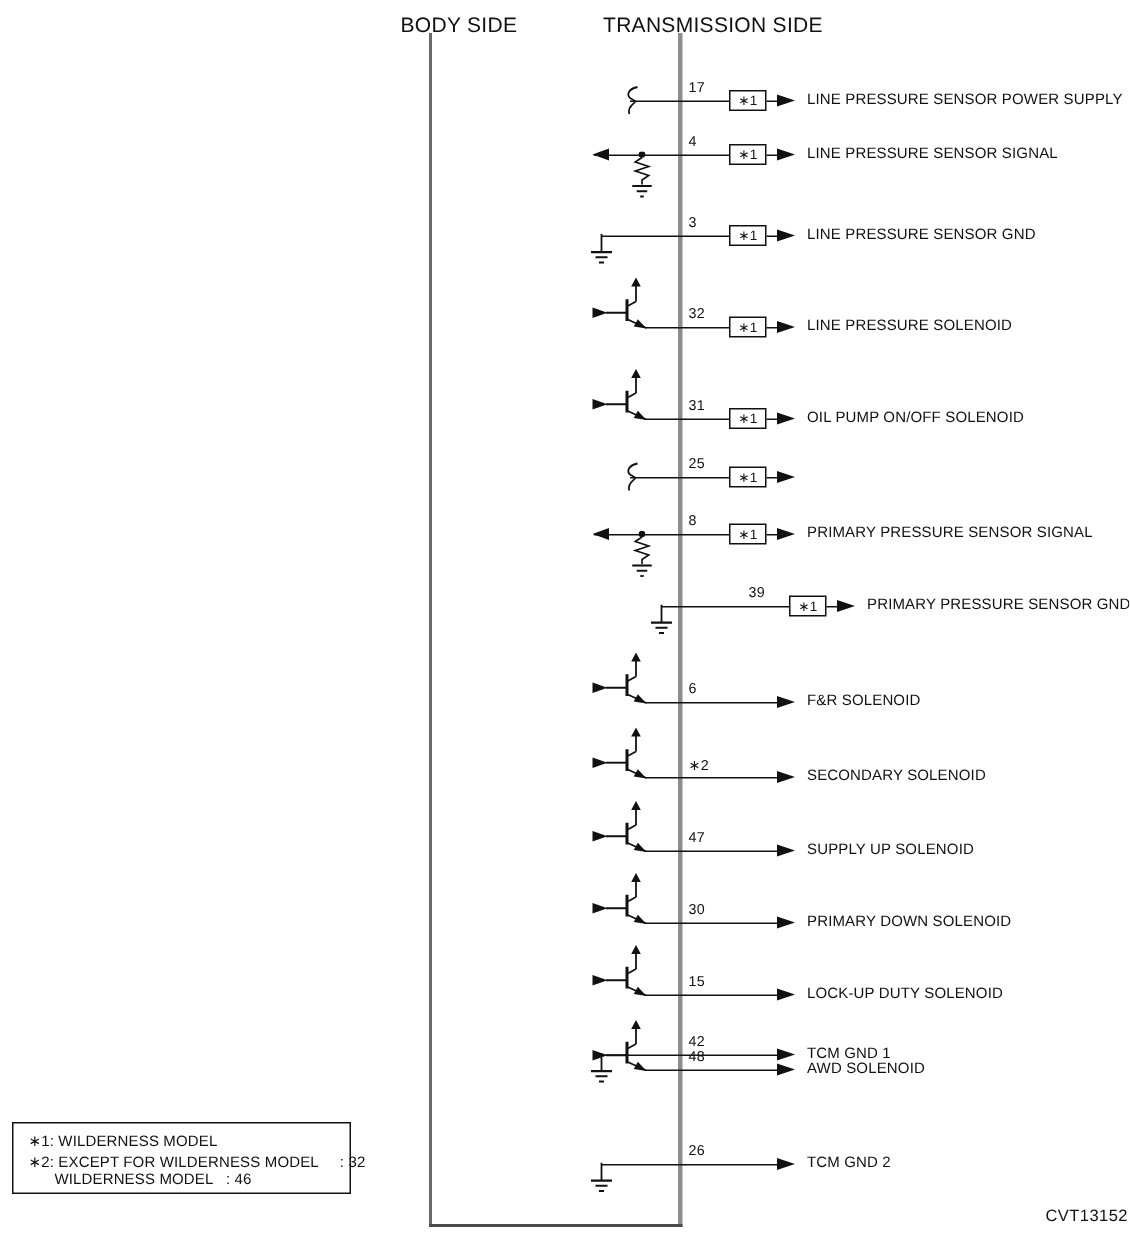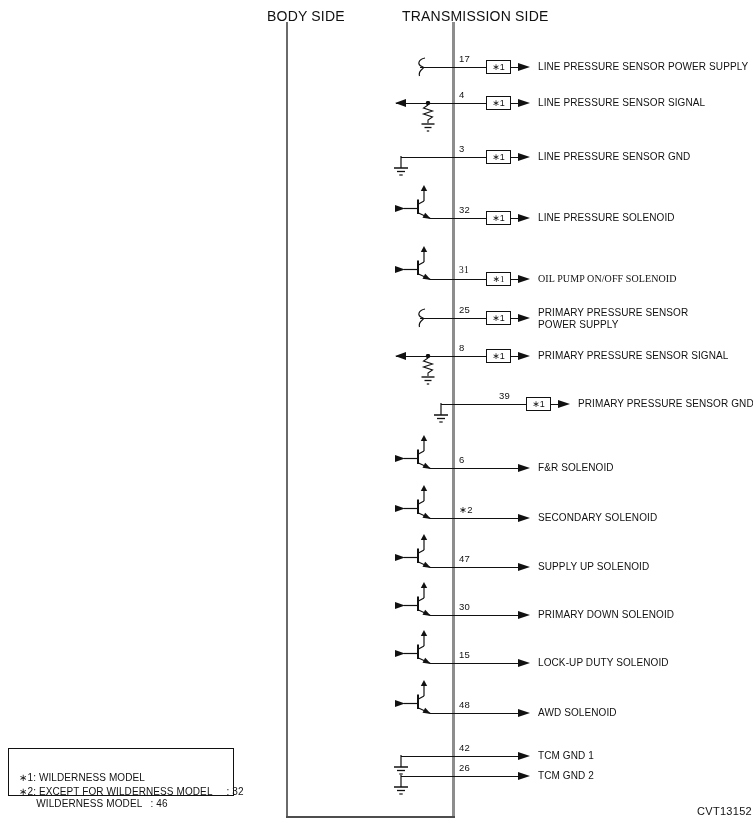--- a/index.html
+++ b/index.html
@@ -16,21 +16,21 @@
   .refbox{position:absolute;left:486px;top:33px;width:23px;height:12px;border:1.3px solid #111;
           background:#fff;font-size:9px;line-height:12px;text-align:center;z-index:2;}
   .arrow-r{position:absolute;left:518px;top:35.5px;width:0;height:0;
            border-left:12px solid #111;border-top:4.5px solid transparent;border-bottom:4.5px solid transparent;}
   .arrow-l{position:absolute;left:395px;top:35.5px;width:0;height:0;
            border-right:11px solid #111;border-top:4.5px solid transparent;border-bottom:4.5px solid transparent;}
   .siglabel{position:absolute;left:538px;top:40px;transform:translateY(-50%);
             font-size:10px;line-height:11.5px;white-space:pre;letter-spacing:.1px;}
   .sym{position:absolute;}
   .legend{position:absolute;left:8px;top:748px;width:224px;height:46px;border:1.2px solid #111;background:#fff;}
-  .legend .ln{position:absolute;left:10px;font-size:10px;white-space:pre;letter-spacing:.1px;margin-top:17px;}
+  .legend .ln{position:absolute;left:10px;font-size:10px;white-space:pre;letter-spacing:.1px;}
   .ln1{top:6px;} .ln2{top:20px;} .ln3{top:32px;}
   .figcode{position:absolute;left:688px;top:805px;font-size:11px;letter-spacing:.3px;margin-left:9px;}
 </style>
 </head>
 <body>
 
 <div class="stage">
 
   <div class="hdr" style="left:267px">BODY SIDE</div>
   <div class="hdr" style="left:402px">TRANSMISSION SIDE</div>
@@ -88,21 +88,21 @@
     <line x1="12" y1="23.5" x2="26" y2="23.5" stroke="#111" stroke-width="1.2"></line>
     <line x1="26.5" y1="28" x2="38.5" y2="33.5" stroke="#111" stroke-width="1.2"></line>
     <polygon points="39,34 30.5,32.7 33.2,27.8" fill="#111"></polygon>
         </svg>
         <div class="wire" style="left: 430px; width: 89px;"></div>
         <div class="pin">32</div>
         <div class="refbox">∗1</div>
         <div class="arrow-r"></div>
         <div class="siglabel">LINE PRESSURE SOLENOID</div>
       </div>
-      <div class="row" style="top: 239px; font-family: Liberation Serif, serif;">
+      <div class="row" style="top: 239px;">
         <svg class="sym" style="left:392px;top:7px" width="42" height="37" viewBox="0 0 42 37">
     <polygon points="32,0 28.8,6 35.2,6" fill="#111"></polygon>
     <line x1="32" y1="4" x2="32" y2="16" stroke="#111" stroke-width="1.2"></line>
     <line x1="32" y1="16" x2="26.5" y2="19" stroke="#111" stroke-width="1.2"></line>
     <line x1="26" y1="14.5" x2="26" y2="29" stroke="#111" stroke-width="2"></line>
     <polygon points="3,20 3,27 13,23.5" fill="#111"></polygon>
     <line x1="12" y1="23.5" x2="26" y2="23.5" stroke="#111" stroke-width="1.2"></line>
     <line x1="26.5" y1="28" x2="38.5" y2="33.5" stroke="#111" stroke-width="1.2"></line>
     <polygon points="39,34 30.5,32.7 33.2,27.8" fill="#111"></polygon>
         </svg>
@@ -113,22 +113,20 @@
         <div class="siglabel">OIL PUMP ON/OFF SOLENOID</div>
       </div>
       <div class="row" style="top: 278px;">
         <svg class="sym" style="left:414px;top:30px" width="14" height="20" viewBox="0 0 14 20">
     <path d="M11,1 C4,2.5 3,7.5 8,9.5 C13,11.5 3.5,12 5.5,19" fill="none" stroke="#111" stroke-width="1.2"></path>
         </svg>
         <div class="wire" style="left: 420px; width: 99px;"></div>
         <div class="pin">25</div>
         <div class="refbox">∗1</div>
         <div class="arrow-r"></div>
-        <div class="siglabel">PRIMARY PRESSURE SENSOR
-POWER SUPPLY</div>
       </div>
       <div class="row" style="top: 316px;">
         <svg class="sym" style="left:420px;top:38px" width="16" height="34" viewBox="0 0 16 34">
     <circle cx="8" cy="2" r="2.2" fill="#111"></circle>
     <polyline points="8,4 3.5,7 12.5,10 3.5,13 12.5,16 8,19 8,22" fill="none" stroke="#111" stroke-width="1.1"></polyline>
     <line x1="1.5" y1="23" x2="14.5" y2="23" stroke="#111" stroke-width="1.4"></line>
     <line x1="4.5" y1="26.5" x2="11.5" y2="26.5" stroke="#111" stroke-width="1.3"></line>
     <line x1="6.8" y1="30" x2="9.2" y2="30" stroke="#111" stroke-width="1.2"></line>
         </svg>
         <div class="arrow-l"></div>
@@ -240,21 +238,21 @@
     <polygon points="3,20 3,27 13,23.5" fill="#111"></polygon>
     <line x1="12" y1="23.5" x2="26" y2="23.5" stroke="#111" stroke-width="1.2"></line>
     <line x1="26.5" y1="28" x2="38.5" y2="33.5" stroke="#111" stroke-width="1.2"></line>
     <polygon points="39,34 30.5,32.7 33.2,27.8" fill="#111"></polygon>
         </svg>
         <div class="wire" style="left: 430px; width: 89px;"></div>
         <div class="pin">48</div>
         <div class="arrow-r"></div>
         <div class="siglabel">AWD SOLENOID</div>
       </div>
-      <div class="row" style="top: 716px;">
+      <div class="row" style="top: 663px;">
         <svg class="sym" style="left:393px;top:39px" width="16" height="22" viewBox="0 0 16 22">
     <line x1="8" y1="0" x2="8" y2="12" stroke="#111" stroke-width="1.2"></line>
     <line x1="1" y1="12" x2="15" y2="12" stroke="#111" stroke-width="1.5"></line>
     <line x1="4" y1="15.5" x2="12" y2="15.5" stroke="#111" stroke-width="1.3"></line>
     <line x1="6.3" y1="19" x2="9.7" y2="19" stroke="#111" stroke-width="1.2"></line>
         </svg>
         <div class="wire" style="left: 401px; width: 118px;"></div>
         <div class="pin">42</div>
         <div class="arrow-r"></div>
         <div class="siglabel">TCM GND 1</div>

